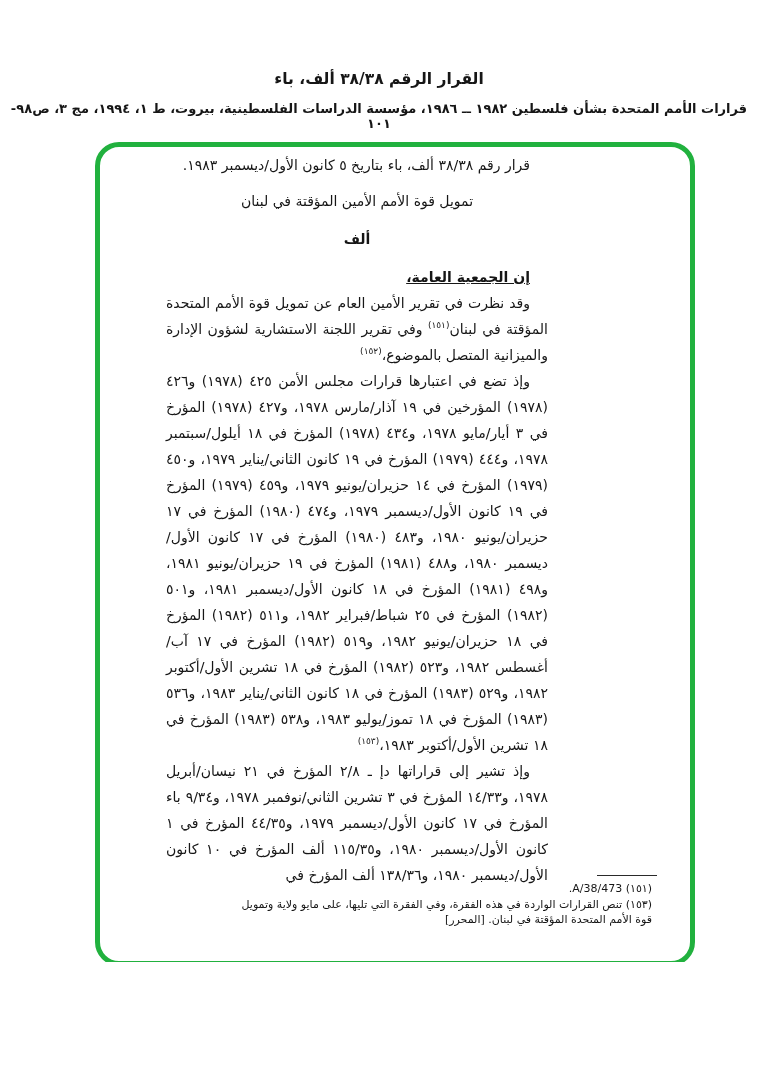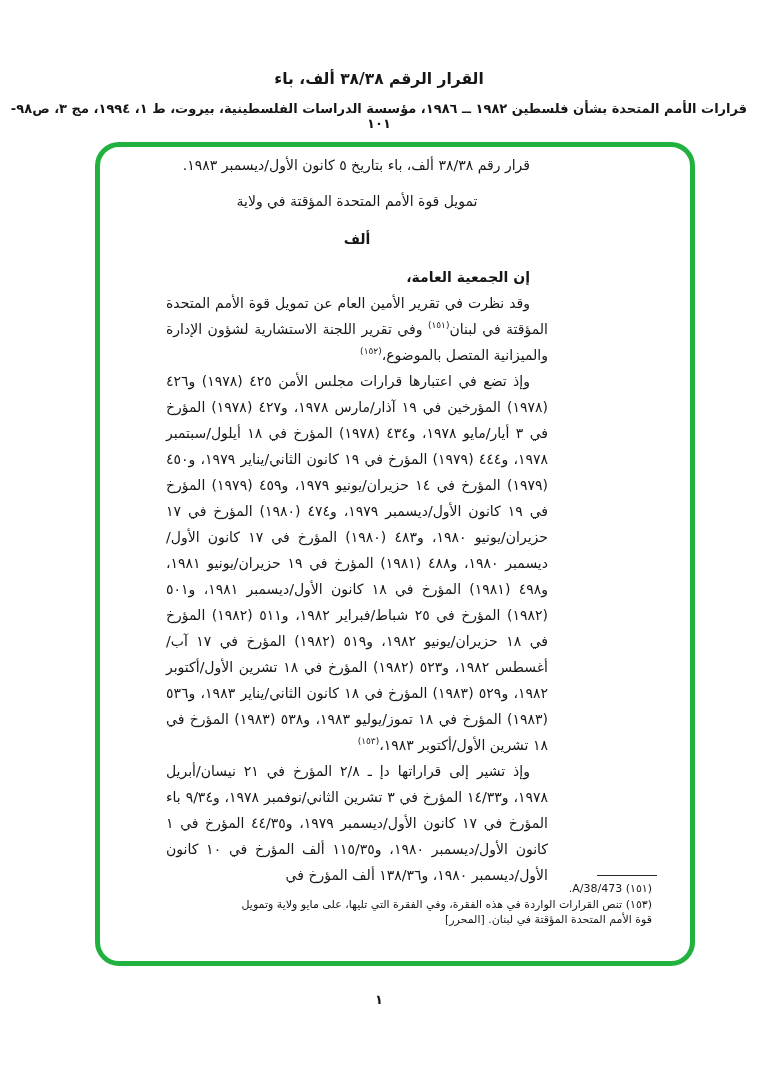--- a/index.html
+++ b/index.html
@@ -1,18 +1,18 @@
 <!DOCTYPE html>
 <html lang="ar"><head>
 <meta charset="utf-8">
 <style>
   html,body{margin:0;padding:0;background:#ffffff;}
   .page{
     position:relative;
-    width:758px;height:1078px;
+    width:758px;height:962px;
     background:#ffffff;
     overflow:hidden;
     font-family:"DejaVu Sans",sans-serif;
     color:#161616;
   }
   .doc-title{
     position:absolute;top:70px;left:0;width:758px;
     text-align:center;direction:rtl;
     font-size:15.5px;font-weight:700;
   }
@@ -36,21 +36,21 @@
     left:66px;top:5px;width:382px;
     direction:rtl;
     font-size:14px;line-height:26px;
     text-align:justify;
   }
   .body-col p{margin:0;padding:0;}
   .para.indent{text-indent:18px;}
   .centered{text-align:center;text-indent:0;}
   .subtitle{margin-top:10px !important;}
   .section-label{margin-top:12px !important;font-weight:700;}
-  .salutation{margin-top:12px !important;font-weight:700;}
+  .salutation{margin-top:12px !important;font-weight:700;text-decoration:underline;}
   .lead{font-weight:400;}
   .fnref{
     font-size:9px;line-height:0;
     vertical-align:6px;
   }
   .fn-divider{
     position:absolute;
     right:33px;top:728px;
     width:60px;height:1px;
     background:#2a2a2a;
@@ -78,21 +78,21 @@
   <div class="doc-title">القرار الرقم ٣٨/٣٨ ألف، باء</div>
 
   <div class="doc-source">قرارات الأمم المتحدة بشأن فلسطين ١٩٨٢ ــ ١٩٨٦، مؤسسة الدراسات الفلسطينية، بيروت، ط ١، ١٩٩٤، مج ٣، ص٩٨- ١٠١</div>
 
   <div class="annotation-box">
 
     <div class="body-col">
 
       <p class="para indent">قرار رقم ٣٨/٣٨ ألف، باء بتاريخ ٥ كانون الأول/ديسمبر ١٩٨٣.</p>
 
-      <p class="centered subtitle">تمويل قوة الأمم المتحدة المؤقتة في ولاية</p>
+      <p class="centered subtitle">تمويل قوة الأمم الأمين المؤقتة في لبنان</p>
 
       <p class="centered section-label">ألف</p>
 
       <p class="para indent salutation">إن الجمعية العامة،</p>
 
       <p class="para indent"><span class="lead">وقد نظرت</span><span> في تقرير الأمين العام عن تمويل قوة الأمم المتحدة المؤقتة في لبنان</span><sup class="fnref">(١٥١)</sup><span> وفي تقرير اللجنة الاستشارية لشؤون الإدارة والميزانية المتصل بالموضوع،</span><sup class="fnref">(١٥٢)</sup></p>
 
       <p class="para indent"><span class="lead">وإذ تضع في اعتبارها</span><span> قرارات مجلس الأمن ٤٢٥ (١٩٧٨) و٤٢٦ (١٩٧٨) المؤرخين في ١٩ آذار/مارس ١٩٧٨، و٤٢٧ (١٩٧٨) المؤرخ في ٣ أيار/مايو ١٩٧٨، و٤٣٤ (١٩٧٨) المؤرخ في ١٨ أيلول/سبتمبر ١٩٧٨، و٤٤٤ (١٩٧٩) المؤرخ في ١٩ كانون الثاني/يناير ١٩٧٩، و٤٥٠ (١٩٧٩) المؤرخ في ١٤ حزيران/يونيو ١٩٧٩، و٤٥٩ (١٩٧٩) المؤرخ في ١٩ كانون الأول/ديسمبر ١٩٧٩، و٤٧٤ (١٩٨٠) المؤرخ في ١٧ حزيران/يونيو ١٩٨٠، و٤٨٣ (١٩٨٠) المؤرخ في ١٧ كانون الأول/ديسمبر ١٩٨٠، و٤٨٨ (١٩٨١) المؤرخ في ١٩ حزيران/يونيو ١٩٨١، و٤٩٨ (١٩٨١) المؤرخ في ١٨ كانون الأول/ديسمبر ١٩٨١، و٥٠١ (١٩٨٢) المؤرخ في ٢٥ شباط/فبراير ١٩٨٢، و٥١١ (١٩٨٢) المؤرخ في ١٨ حزيران/يونيو ١٩٨٢، و٥١٩ (١٩٨٢) المؤرخ في ١٧ آب/أغسطس ١٩٨٢، و٥٢٣ (١٩٨٢) المؤرخ في ١٨ تشرين الأول/أكتوبر ١٩٨٢، و٥٢٩ (١٩٨٣) المؤرخ في ١٨ كانون الثاني/يناير ١٩٨٣، و٥٣٦ (١٩٨٣) المؤرخ في ١٨ تموز/يوليو ١٩٨٣، و٥٣٨ (١٩٨٣) المؤرخ في ١٨ تشرين الأول/أكتوبر ١٩٨٣،</span><sup class="fnref">(١٥٣)</sup></p>
 
       <p class="para indent"><span class="lead">وإذ تشير</span><span> إلى قراراتها دإ ـ ٢/٨ المؤرخ في ٢١ نيسان/أبريل ١٩٧٨، و١٤/٣٣ المؤرخ في ٣ تشرين الثاني/نوفمبر ١٩٧٨، و٩/٣٤ باء المؤرخ في ١٧ كانون الأول/ديسمبر ١٩٧٩، و٤٤/٣٥ المؤرخ في ١ كانون الأول/ديسمبر ١٩٨٠، و١١٥/٣٥ ألف المؤرخ في ١٠ كانون الأول/ديسمبر ١٩٨٠، و١٣٨/٣٦ ألف المؤرخ في</span></p>

